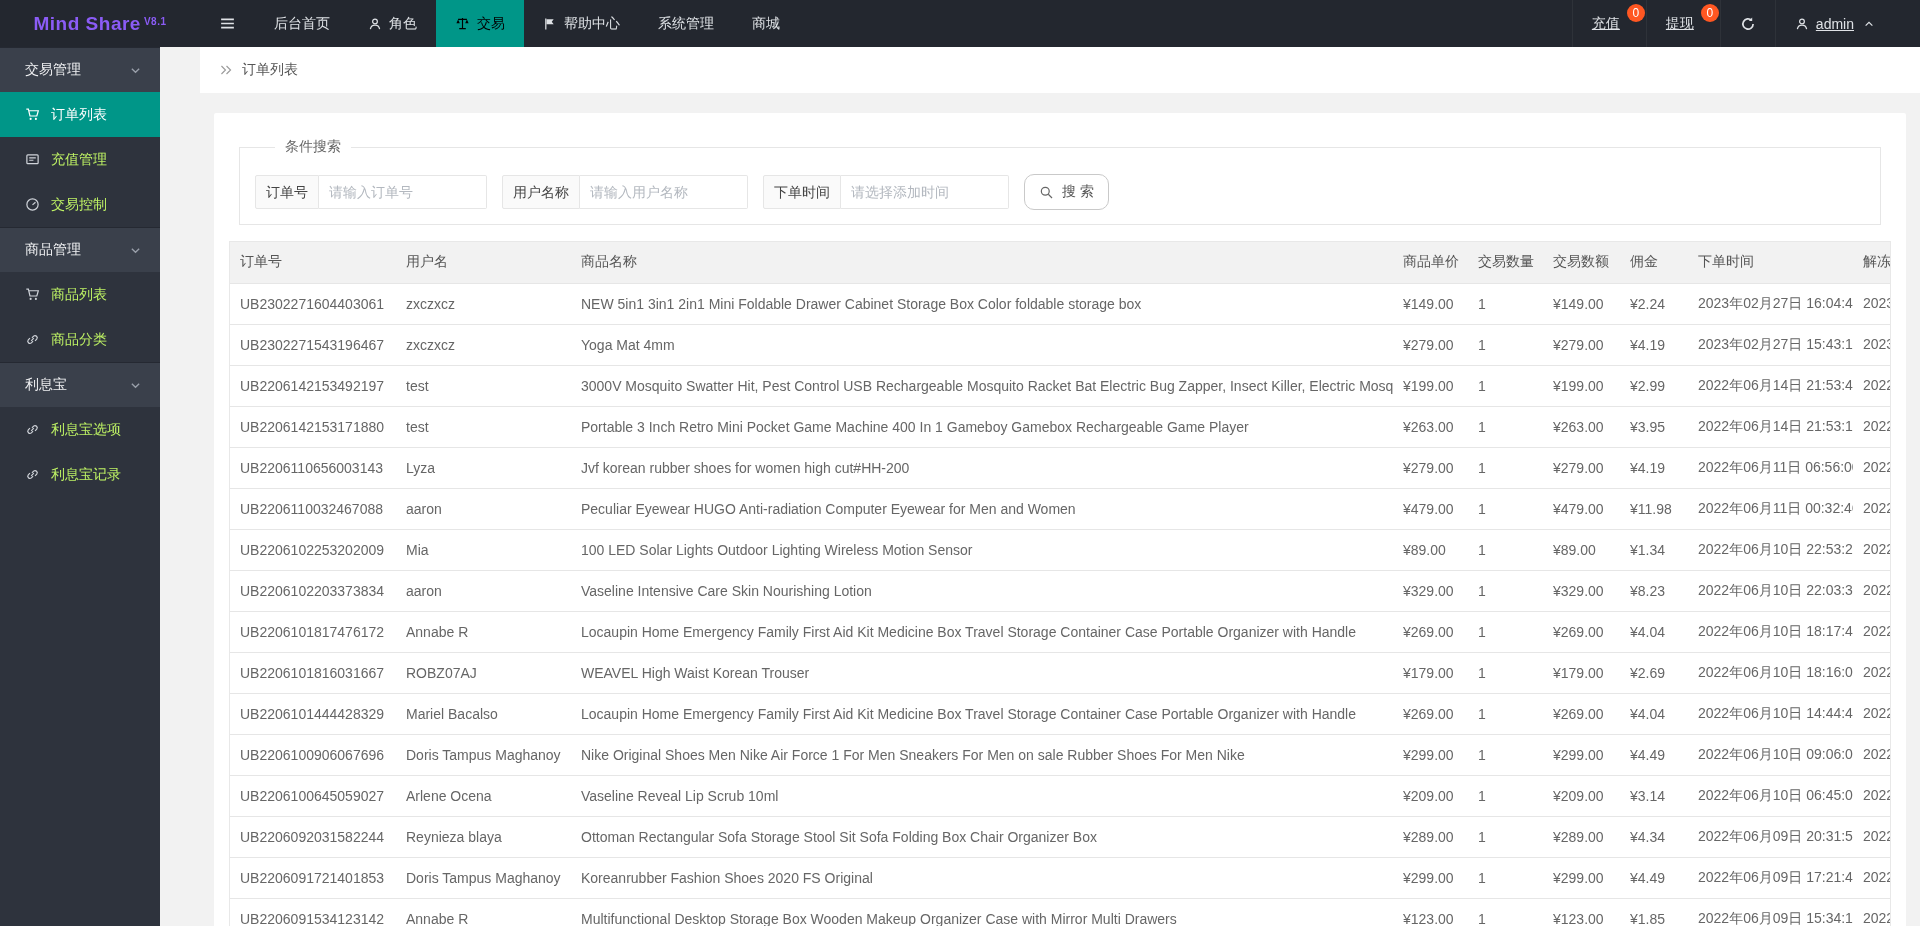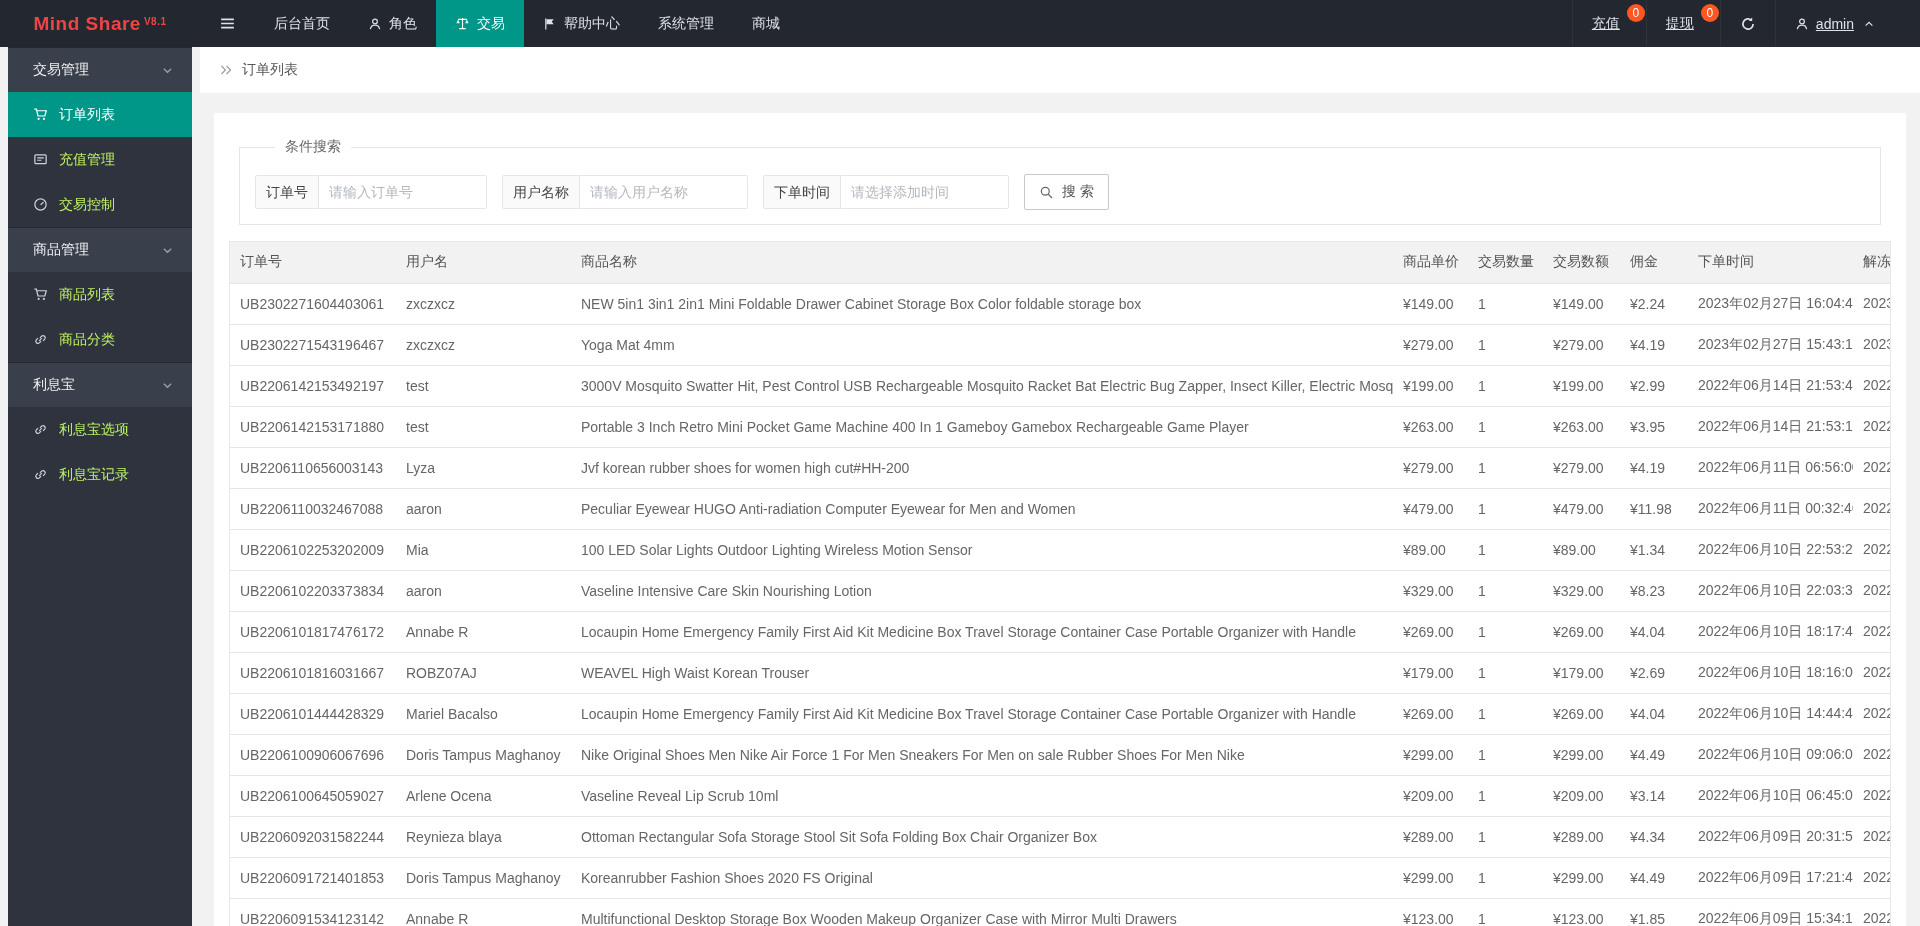--- a/index.html
+++ b/index.html
@@ -10,39 +10,39 @@
   }
   svg { display:block; }
 
   
   .topbar {
     position:fixed; top:0; left:0; width:1920px; height:47px;
     background:#23272f; display:flex; align-items:stretch; z-index:10;
   }
   .logo {
     width:200px; display:flex; align-items:center; justify-content:center;
-    color:#ef4444; font-size:19px; font-weight:bold; letter-spacing:.5px;
+    color:#8b5cf6; font-size:19px; font-weight:bold; letter-spacing:.5px;
   }
   .logo sup { font-size:10px; font-weight:bold; margin-left:3px; transform:translateY(-2px); }
   .tb-btn {
     display:flex; align-items:center; gap:7px; padding:0 19px;
     color:#dfe2e6; cursor:pointer; font-size:14px; position:relative;
   }
-  .tb-btn.active { background:#009688; color:#ffffff; }
+  .tb-btn.active { background:#009688; color:#000000; }
   .tb-right { margin-left:auto; display:flex; align-items:stretch; padding-right:26px; }
   .tb-right .tb-btn { border-left:1px solid rgba(255,255,255,.05);text-decoration:underline; }
   .badge {
     position:absolute; top:4px; right:1px; min-width:18px; height:18px;
     background:#ff5722; color:#fff; border-radius:9px; font-size:12px;
     line-height:18px; text-align:center; padding:0 5px;
   }
 
   
   .sidebar {
-    position:fixed; top:47px; left:8px; width:184px; bottom:0;
+    position:fixed; top:47px; left:0; width:160px; bottom:0;
     background:#2e333d; z-index:9;
   }
   .side-group-header {
     height:45px; display:flex; align-items:center; padding:0 18px 0 25px;
     background:#3a404b; color:#f0f1f3; cursor:pointer;
     border-top:1px solid #252932;
   }
   .side-group-header .gh-label { flex:1; }
   .side-group-header .chev { color:#9aa0ab; }
   .side-item {
@@ -80,21 +80,21 @@
   }
   .input-group input {
     height:34px; width:168px; border:1px solid #e6e6e6; border-left:none;
     border-radius:0 2px 2px 0; padding:0 10px; font-size:14px; color:#701a75;
     outline:none; font-family:inherit; background:#fff;
   }
   .input-group input::placeholder { color:#b3b8bf; }
   .search-btn {
     height:36px; display:inline-flex; align-items:center; gap:8px;
     padding:0 14px; background:#fff; border:1px solid #c9c9c9;
-    border-radius:2px; color:#555; font-size:14px; cursor:pointer;
+    border-radius:10px; color:#555; font-size:14px; cursor:pointer;
     font-family:inherit;
   }
   .search-btn .b-icon { color:#666; }
 
   
   .table-wrap { margin-top:16px; border:1px solid #e8e8e8; overflow:hidden; }
   table.order-table { table-layout:fixed; width:1832px; border-collapse:collapse; }
   table.order-table th {
     background:#f2f2f2; height:41px; font-weight:normal; text-align:left;
     padding:0 10px; color:#555; font-size:14px; white-space:nowrap;

